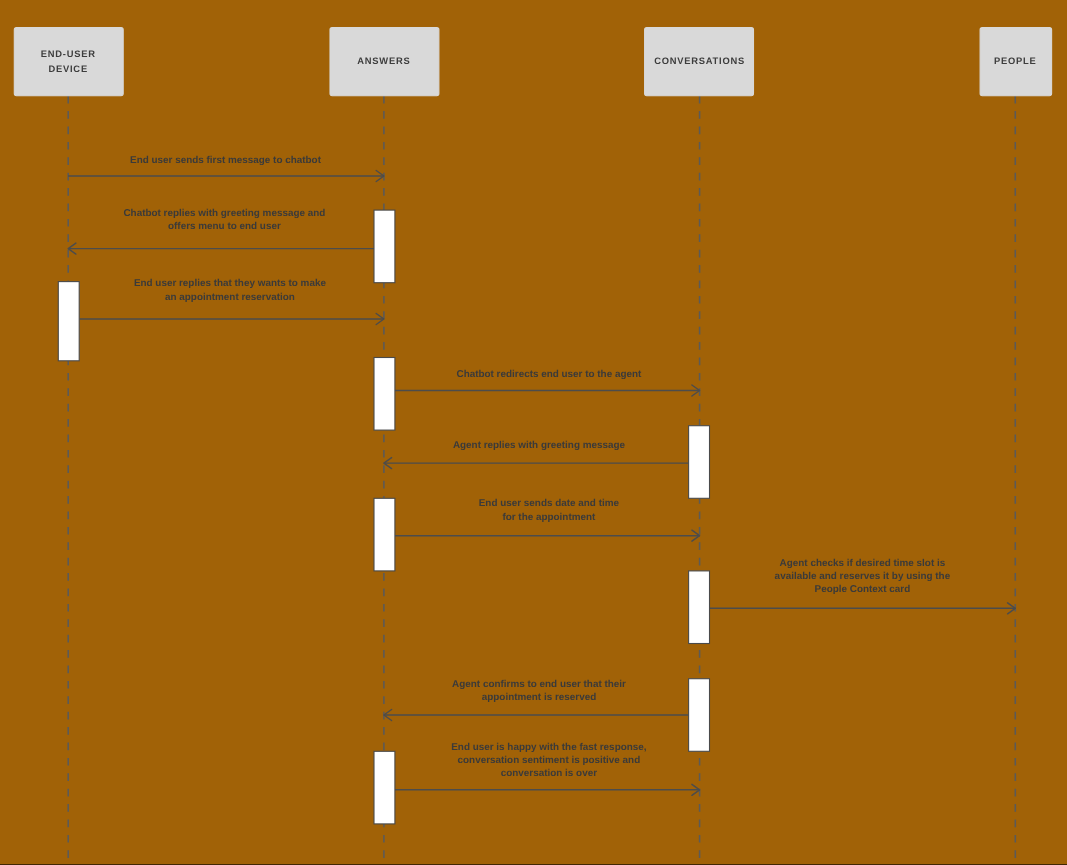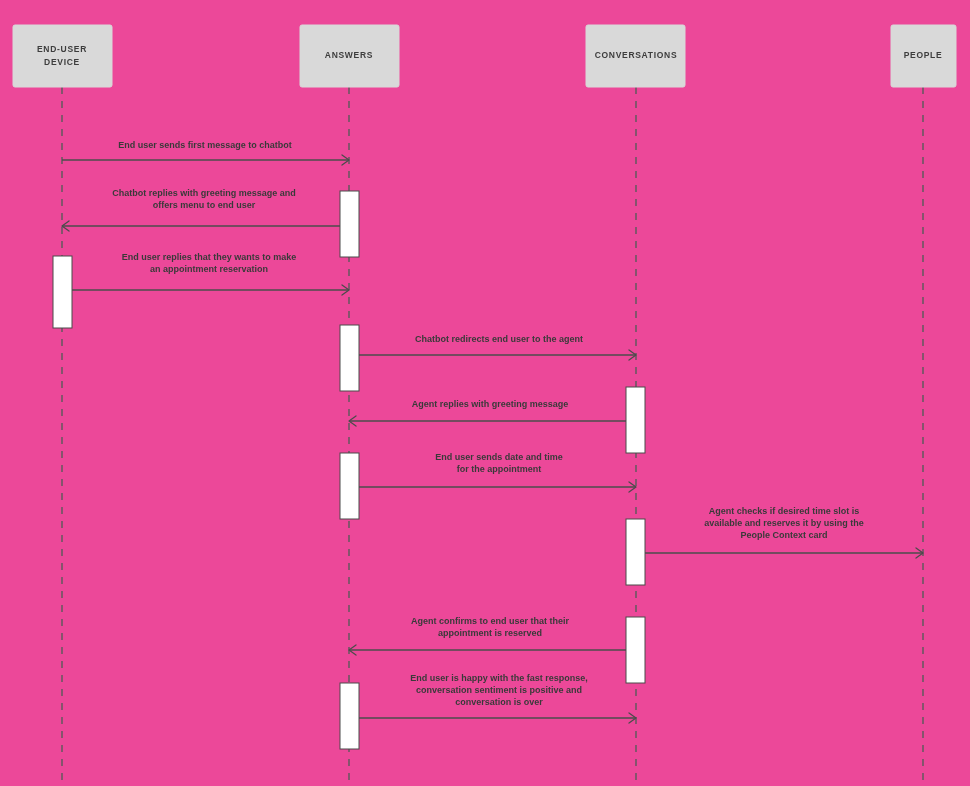--- a/index.html
+++ b/index.html
@@ -7,21 +7,21 @@
     padding: 0;
     background: #000000;
   }
   body {
     font-family: "Liberation Sans", sans-serif;
   }
   #diagram-root {
     position: relative;
     width: 970px;
     height: 786px;
-    background: #ec4899;
+    background: #a16207;
     overflow: hidden;
   }
   #diagram-svg {
     position: absolute;
     left: 0;
     top: 0;
     width: 970px;
     height: 786px;
     display: block;
   }

